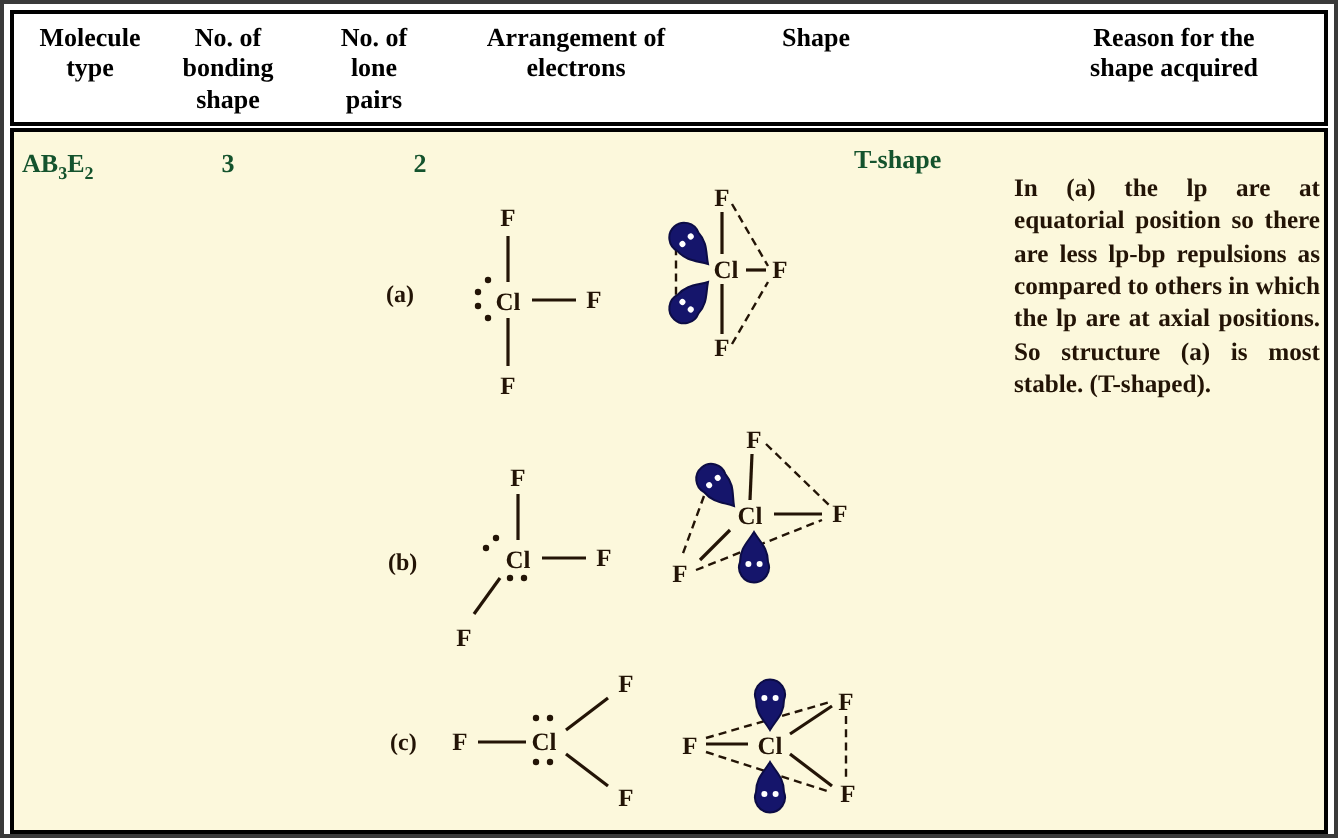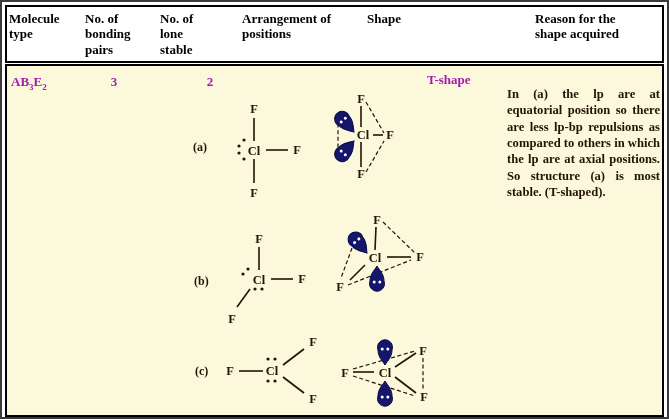--- a/index.html
+++ b/index.html
@@ -7,30 +7,30 @@
     position:relative;width:669px;height:419px;background:#ffffff;
     box-sizing:border-box;border:2px solid #3a3a3a;overflow:hidden;
     font-family:"Liberation Serif", serif;
   }
   
   #header-box{
     position:absolute;left:3px;top:3px;width:659px;height:58px;
     background:#ffffff;border:2px solid #000;box-sizing:border-box;
   }
   .hcol{
-    position:absolute;top:4px;
+    position:absolute;top:4px;text-align:center;
     font-weight:bold;font-size:13px;line-height:1.18;color:#000;
   }
   
   #body-box{
     position:absolute;left:3px;top:62px;width:659px;height:353px;
     background:#FCF8DC;border:2px solid #000;box-sizing:border-box;
   }
   .cellval{
-    position:absolute;font-weight:bold;font-size:13px;color:#a21caf;
+    position:absolute;font-weight:bold;font-size:13px;color:#14532d;
   }
   .formula sub{font-size:9px;}
   .diag-label{
     position:absolute;font-weight:bold;font-size:12px;color:#231406;
   }
   #reason-text{
     position:absolute;left:500px;top:8px;width:153px;
     font-weight:bold;font-size:12.6px;line-height:1.3;color:#231406;
     text-align:justify;
     margin-top:12px;
@@ -43,23 +43,23 @@
   .lobe{fill:#15156B;stroke:#0c0c45;stroke-width:1;}
   .lobedot{fill:#ffffff;}
 </style>
 </head>
 <body>
 
 <div id="page">
 
   <div id="header-box">
     <div class="hcol" style="left:2px;width:72px;">Molecule type</div>
-    <div class="hcol" style="left:78px;width:58px;">No. of bonding pairs</div>
-    <div class="hcol" style="left:153px;width:54px;">No. of lone stable</div>
-    <div class="hcol" style="left:235px;width:92px;">Arrangement of positions</div>
+    <div class="hcol" style="left:78px;width:58px;">No. of bonding shape</div>
+    <div class="hcol" style="left:153px;width:54px;">No. of lone pairs</div>
+    <div class="hcol" style="left:235px;width:92px;">Arrangement of electrons</div>
     <div class="hcol" style="left:528px;width:104px;">Reason for the shape acquired</div>
     <div class="hcol" style="left:360px;width:82px;">Shape</div>
   </div>
 
   <div id="body-box">
 
     <div class="cellval formula" style="left:4px;top:8px;">
       <span>AB</span><sub>3</sub><span>E</span><sub>2</sub>
     </div>
     <div class="cellval" style="left:98px;top:8px;width:18px;text-align:center;">3</div>

